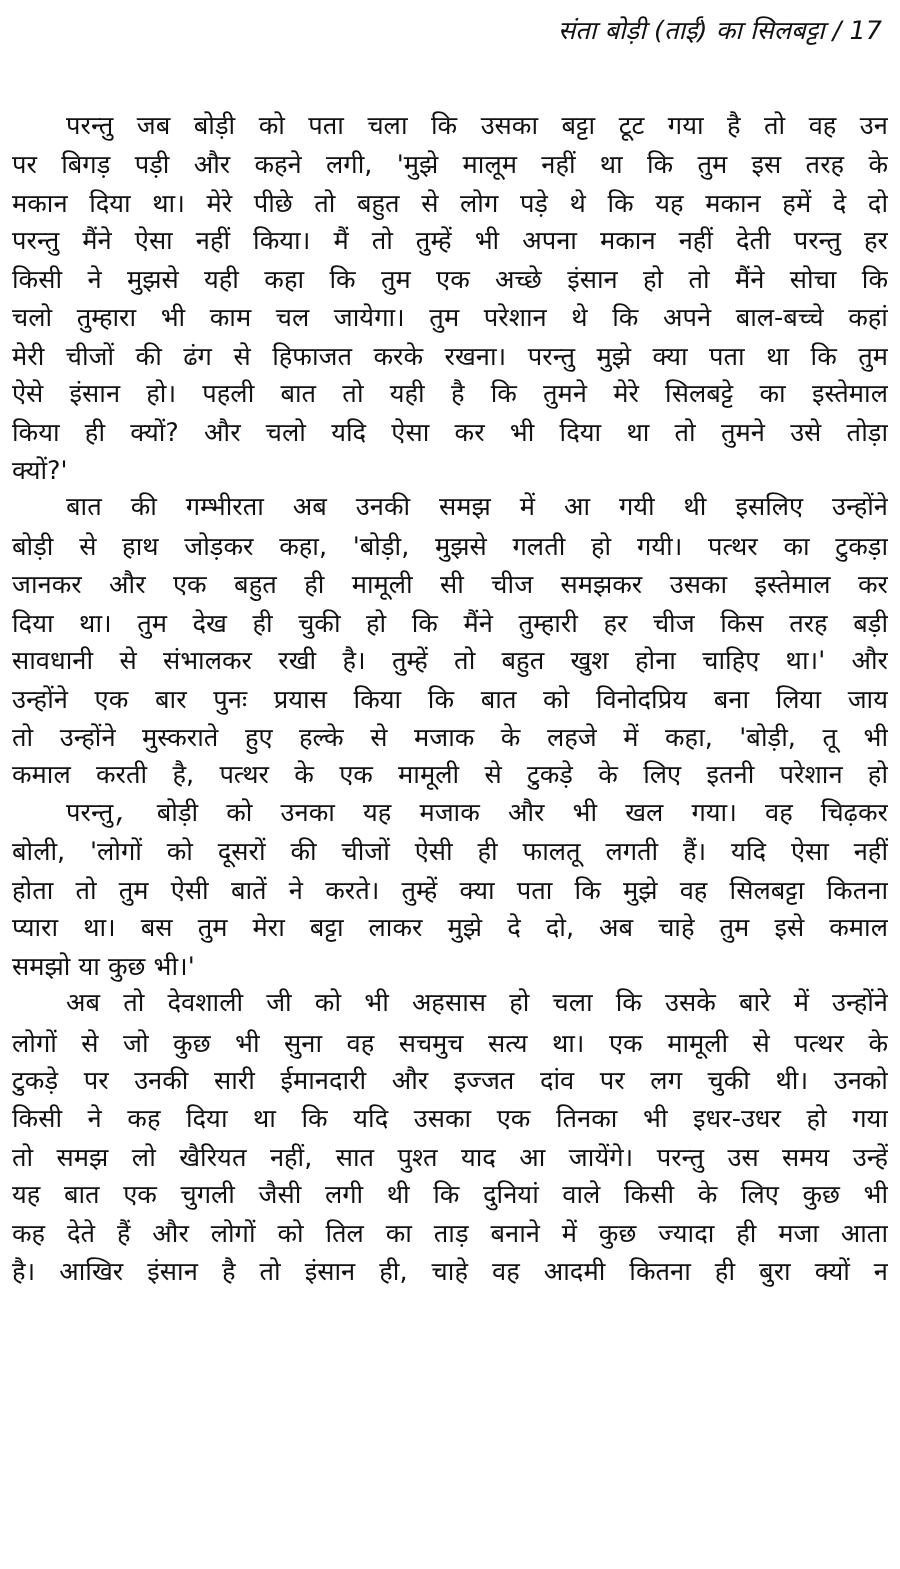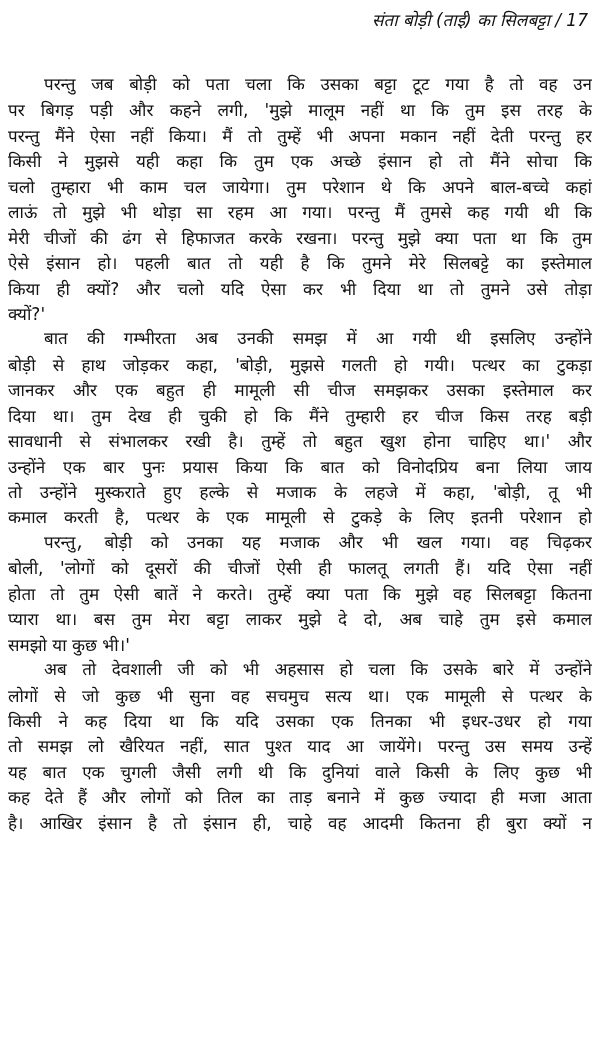--- a/index.html
+++ b/index.html
@@ -31,42 +31,43 @@
 
 <div class="page">
   <div class="header">
     <span>संता बोड़ी (ताई) का सिलबट्टा</span>
     <span>/</span>
     <span>17</span>
   </div>
   <div class="body" id="body">
       <div class="line indent">परन्तु जब बोड़ी को पता चला कि उसका बट्टा टूट गया है तो वह उन</div>
       <div class="line">पर बिगड़ पड़ी और कहने लगी, 'मुझे मालूम नहीं था कि तुम इस तरह के</div>
+      <div class="line">मकान दिया था। मेरे पीछे तो बहुत से लोग पड़े थे कि यह मकान हमें दे दो</div>
       <div class="line">परन्तु मैंने ऐसा नहीं किया। मैं तो तुम्हें भी अपना मकान नहीं देती परन्तु हर</div>
       <div class="line">किसी ने मुझसे यही कहा कि तुम एक अच्छे इंसान हो तो मैंने सोचा कि</div>
       <div class="line">चलो तुम्हारा भी काम चल जायेगा। तुम परेशान थे कि अपने बाल-बच्चे कहां</div>
-      <div class="line">लाऊं तो मुझे भी थोड़ा सा रहम आ गया। परन्तु मैं तुमसे कह गयी थी कि</div>
       <div class="line">मेरी चीजों की ढंग से हिफाजत करके रखना। परन्तु मुझे क्या पता था कि तुम</div>
       <div class="line">ऐसे इंसान हो। पहली बात तो यही है कि तुमने मेरे सिलबट्टे का इस्तेमाल</div>
       <div class="line">किया ही क्यों? और चलो यदि ऐसा कर भी दिया था तो तुमने उसे तोड़ा</div>
       <div class="line last">क्यों?'</div>
       <div class="line indent">बात की गम्भीरता अब उनकी समझ में आ गयी थी इसलिए उन्होंने</div>
       <div class="line">बोड़ी से हाथ जोड़कर कहा, 'बोड़ी, मुझसे गलती हो गयी। पत्थर का टुकड़ा</div>
       <div class="line">जानकर और एक बहुत ही मामूली सी चीज समझकर उसका इस्तेमाल कर</div>
       <div class="line">दिया था। तुम देख ही चुकी हो कि मैंने तुम्हारी हर चीज किस तरह बड़ी</div>
       <div class="line">सावधानी से संभालकर रखी है। तुम्हें तो बहुत खुश होना चाहिए था।' और</div>
       <div class="line">उन्होंने एक बार पुनः प्रयास किया कि बात को विनोदप्रिय बना लिया जाय</div>
       <div class="line">तो उन्होंने मुस्कराते हुए हल्के से मजाक के लहजे में कहा, 'बोड़ी, तू भी</div>
       <div class="line">कमाल करती है, पत्थर के एक मामूली से टुकड़े के लिए इतनी परेशान हो</div>
       <div class="line indent">परन्तु, बोड़ी को उनका यह मजाक और भी खल गया। वह चिढ़कर</div>
       <div class="line">बोली, 'लोगों को दूसरों की चीजों ऐसी ही फालतू लगती हैं। यदि ऐसा नहीं</div>
       <div class="line">होता तो तुम ऐसी बातें ने करते। तुम्हें क्या पता कि मुझे वह सिलबट्टा कितना</div>
       <div class="line">प्यारा था। बस तुम मेरा बट्टा लाकर मुझे दे दो, अब चाहे तुम इसे कमाल</div>
       <div class="line last">समझो या कुछ भी।'</div>
       <div class="line indent">अब तो देवशाली जी को भी अहसास हो चला कि उसके बारे में उन्होंने</div>
       <div class="line">लोगों से जो कुछ भी सुना वह सचमुच सत्य था। एक मामूली से पत्थर के</div>
+      <div class="line">टुकड़े पर उनकी सारी ईमानदारी और इज्जत दांव पर लग चुकी थी। उनको</div>
       <div class="line">किसी ने कह दिया था कि यदि उसका एक तिनका भी इधर-उधर हो गया</div>
       <div class="line">तो समझ लो खैरियत नहीं, सात पुश्त याद आ जायेंगे। परन्तु उस समय उन्हें</div>
       <div class="line">यह बात एक चुगली जैसी लगी थी कि दुनियां वाले किसी के लिए कुछ भी</div>
       <div class="line">कह देते हैं और लोगों को तिल का ताड़ बनाने में कुछ ज्यादा ही मजा आता</div>
       <div class="line">है। आखिर इंसान है तो इंसान ही, चाहे वह आदमी कितना ही बुरा क्यों न</div>
     </div>
 </div>
 
 </body></html>

